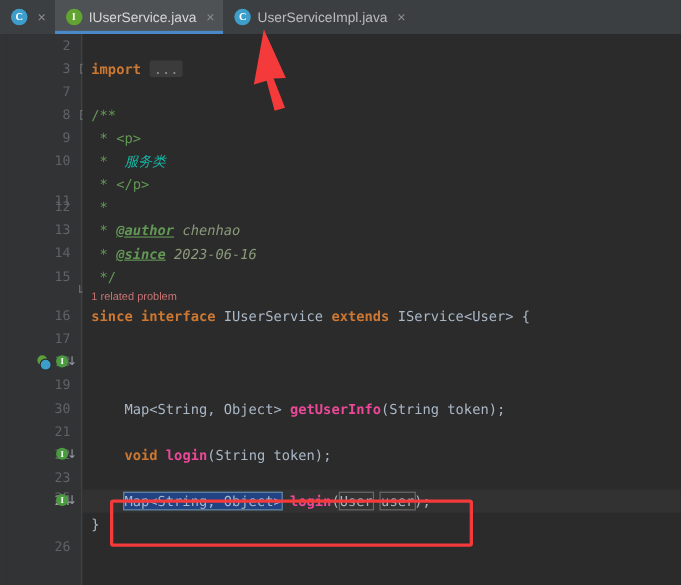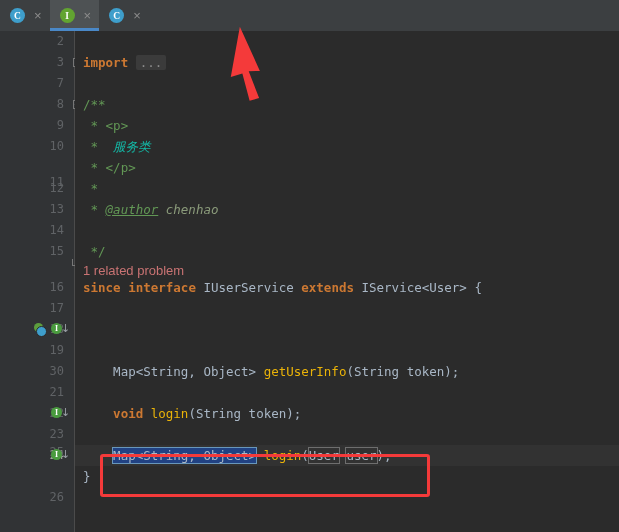--- a/index.html
+++ b/index.html
@@ -121,42 +121,42 @@
     font-family: "DejaVu Sans Mono", monospace;
     font-size: 12.5px;
     color: #a9b7c6;
     white-space: pre;
     line-height: 21px;
   }
 
   
   .kw   { color: #cc7832; font-weight: bold; }
   .type { color: #a9b7c6; }
-  .meth { color: #eab308; }
+  .meth { color: #ec4899; font-weight: bold; }
   .cmt  { color: #808080; }
   .doc  { color: #629755; }
-  .doctag { color: #629755; font-style: italic; font-weight: normal; text-decoration: underline; }
+  .doctag { color: #629755; font-style: italic; font-weight: bold; text-decoration: underline; }
   .docval { color: #8a9a7a; font-style: italic; }
   .docitalic { color: #14b8a6; font-style: italic; }
   .punct{ color: #a9b7c6; }
 
   
   .folded {
     background: #3b3b3b;
     color: #8c8c8c;
     border-radius: 2px;
     padding: 0 4px;
   }
 
   
   .inlay {
     position: absolute;
     left: 8px;
     font-family: "Liberation Sans", sans-serif;
-    font-size: 13px;
+    font-size: 10px;
     color: #c97373;
     line-height: 15px;
   }
 
   
   .fold {
     position: absolute;
     right: -8px;
     width: 9px; height: 9px;
     box-sizing: border-box;
@@ -260,25 +260,27 @@
 
 <div id="tabbar">
 
   <div class="tab">
     <span class="tab-icon cls">C</span>
     <span class="tab-close">×</span>
   </div>
 
   <div class="tab active">
     <span class="tab-icon iface">I</span>
+    <span>IUserService.java</span>
     <span class="tab-close">×</span>
   </div>
 
   <div class="tab">
     <span class="tab-icon cls">C</span>
+    <span>UserServiceImpl.java</span>
     <span class="tab-close">×</span>
   </div>
 
 </div>
 
 <div id="editor">
 
   <div id="annotation-strip"></div>
 
   <div id="gutter">
@@ -356,20 +358,23 @@
     </div>
 
     <div class="row" style="top:147px">
       <div class="codetext doc"> *</div>
     </div>
 
     <div class="row" style="top:168px">
       <div class="codetext doc"><span> * </span><span class="doctag">@author</span><span> </span><span class="docval">chenhao</span></div>
     </div>
 
+    <div class="row" style="top:189px">
+      <div class="codetext doc"><span> * </span><span class="doctag">@since</span><span> </span><span class="docval">2023-06-16</span></div>
+    </div>
 
     <div class="row" style="top:210px">
       <div class="codetext doc"> */</div>
     </div>
 
     <div class="inlay" style="top:232px">1 related problem</div>
 
     <div class="row" style="top:246px">
       <div class="codetext"><span class="kw">since</span><span> </span><span class="kw">interface</span><span> </span><span class="type">IUserService</span><span> </span><span class="kw">extends</span><span> </span><span class="type">IService&lt;User&gt;</span><span> </span><span class="punct">{</span></div>
     </div>

